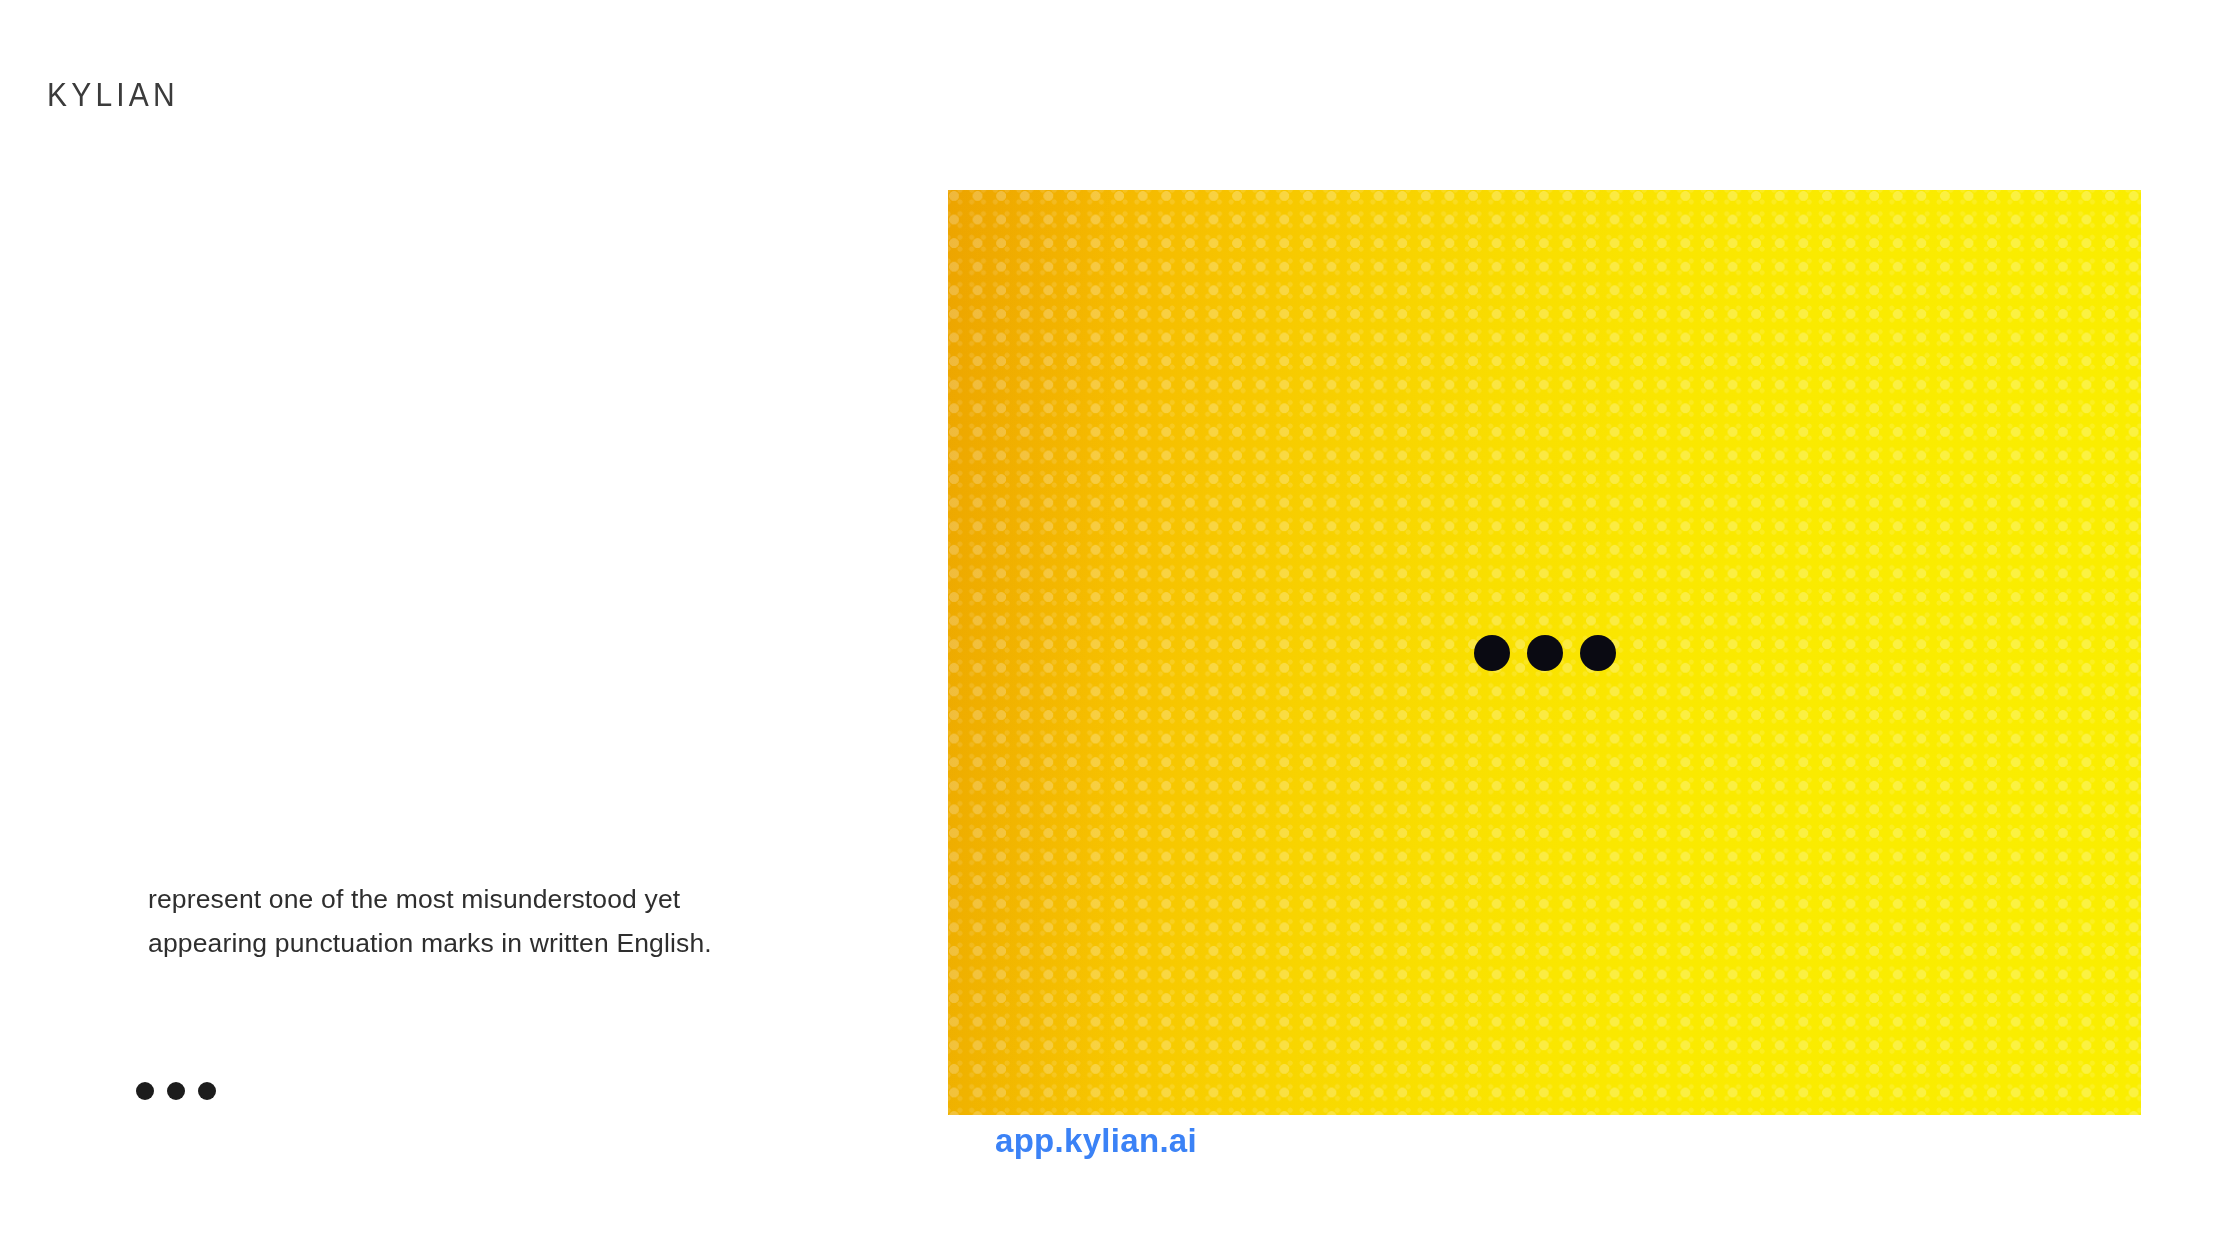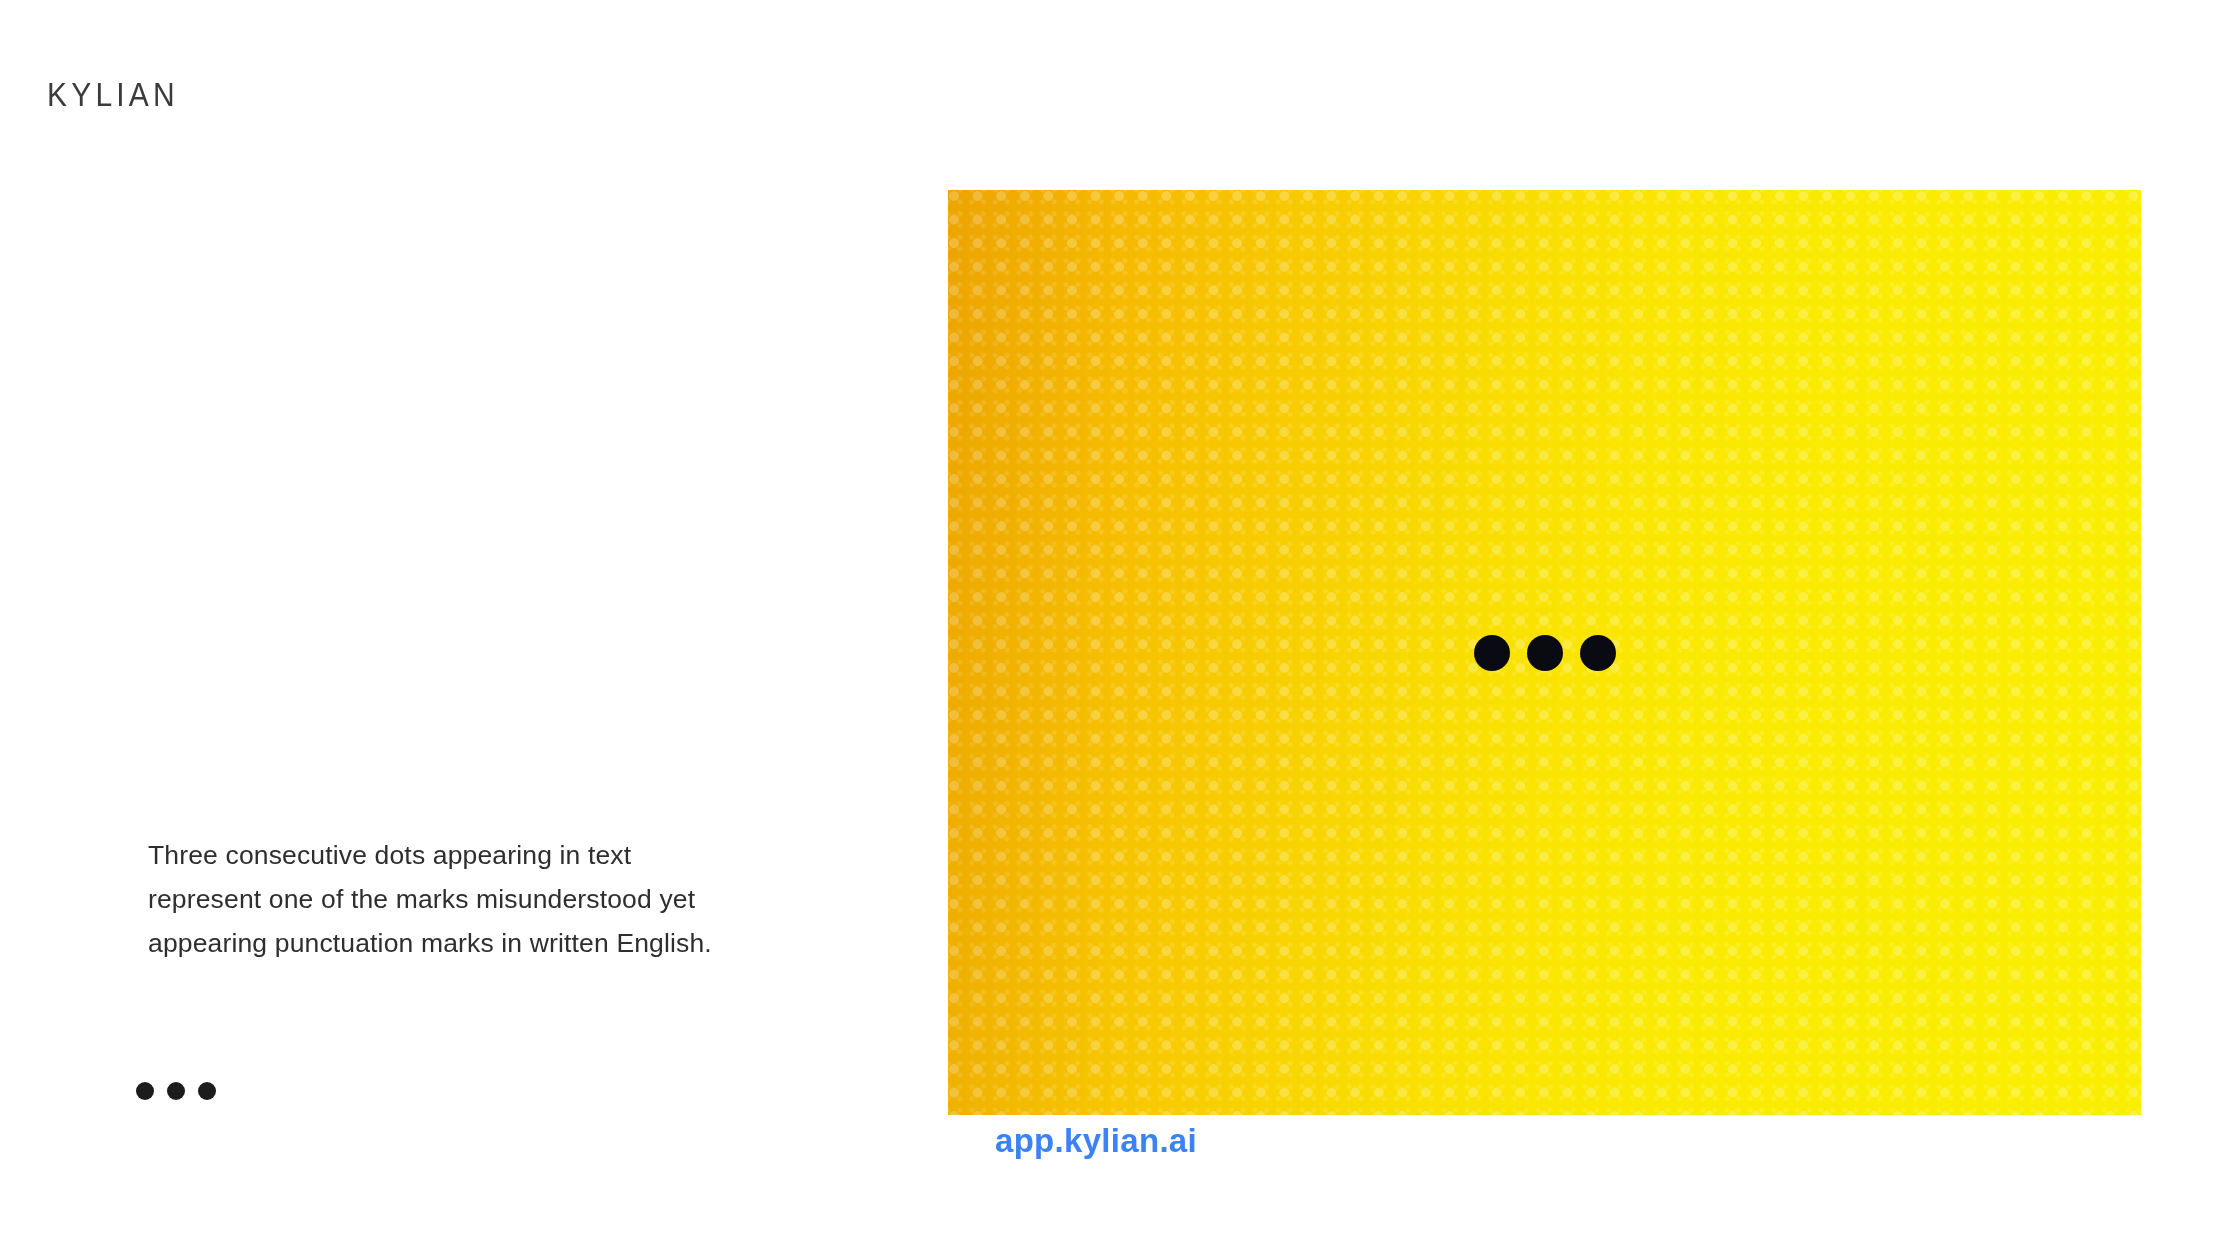--- a/index.html
+++ b/index.html
@@ -156,22 +156,22 @@
 <body>
 
 <div class="page">
 
   <div class="brand">KYLIAN</div>
 
   <div class="left-col">
 
 
     <p class="body-copy">
-      <span>Three consecutive dots appearing in text</span><br>
-      <span>represent one of the marks misunderstood yet</span><br>
+      <br>
+      <span>represent one of the most misunderstood yet</span><br>
       <span>appearing punctuation marks in written English.</span>
     </p>
 
     <div class="ellipsis-mark">
       <span class="dot"></span>
       <span class="dot"></span>
       <span class="dot"></span>
     </div>
 
   </div>

